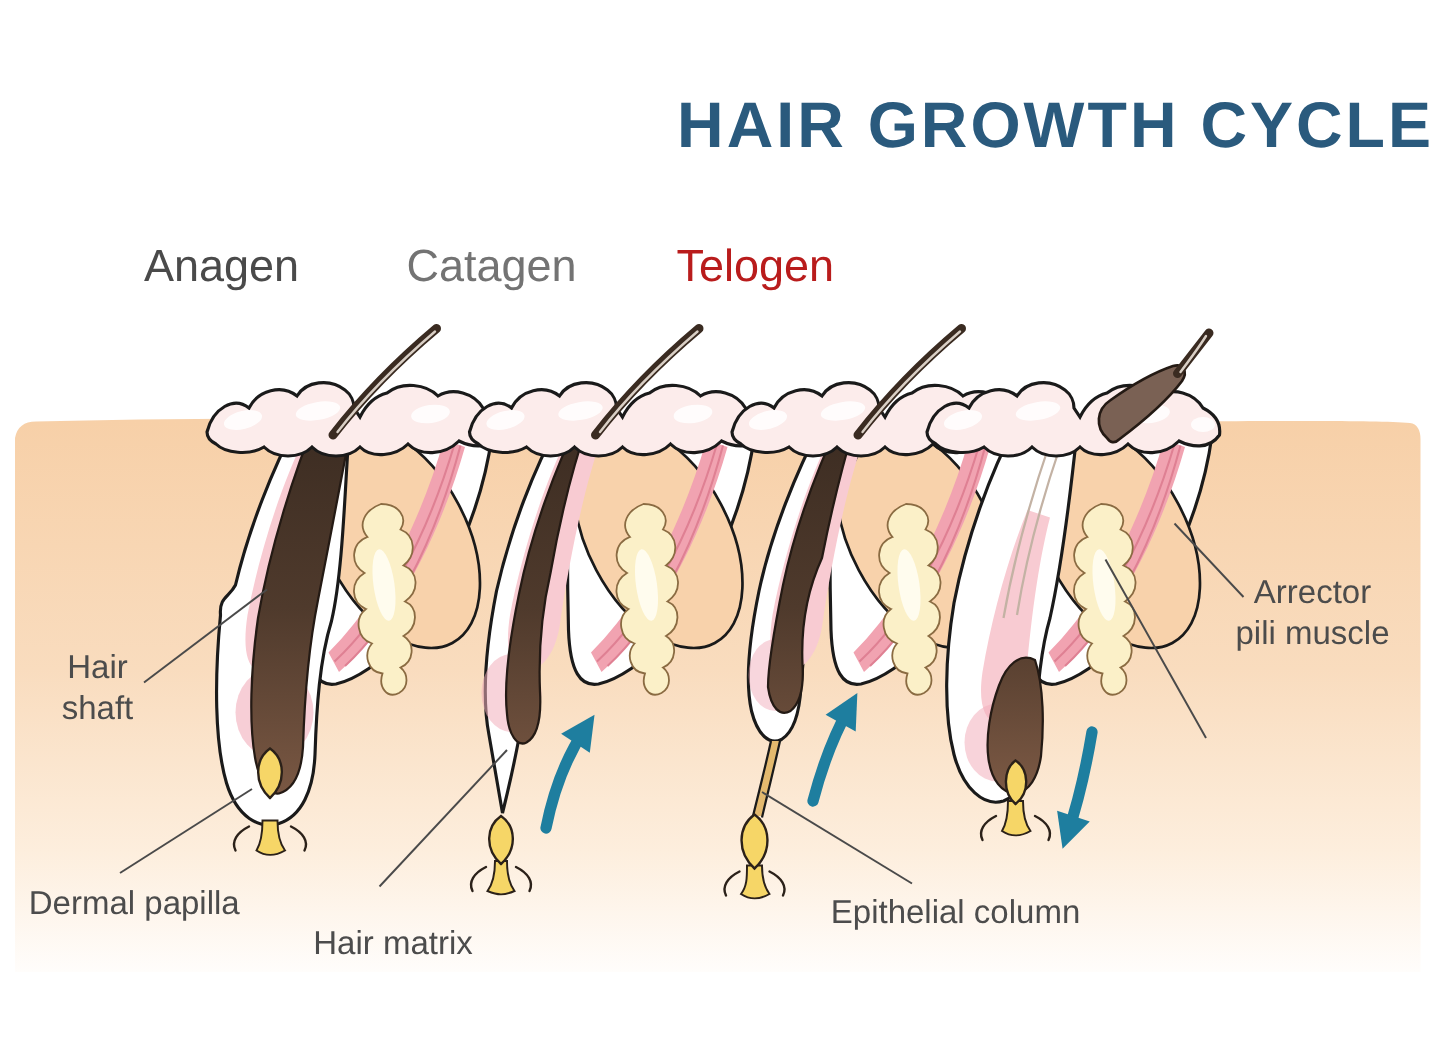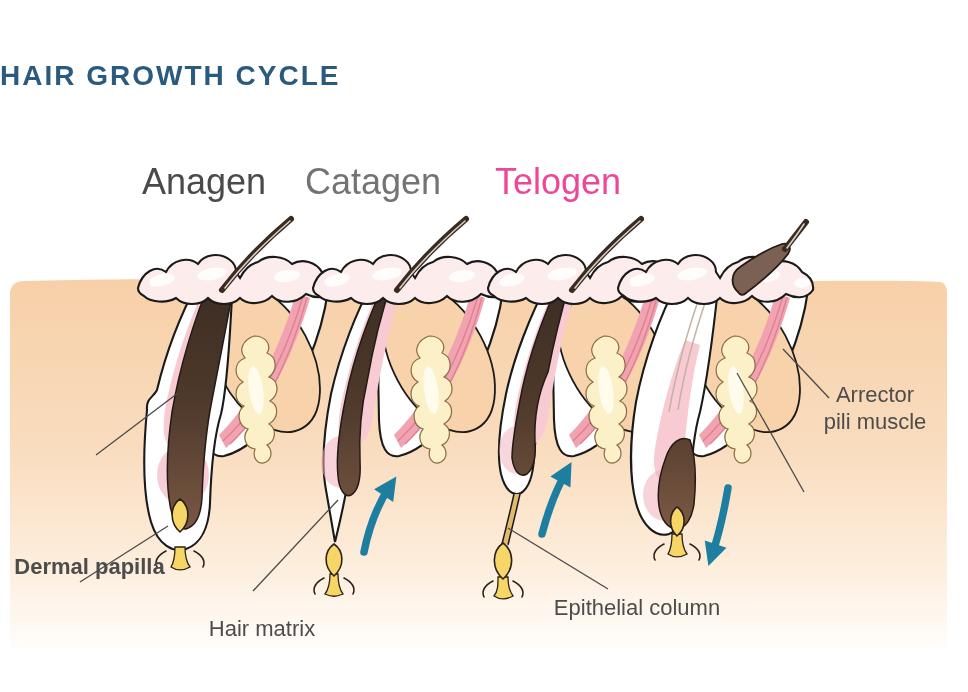--- a/index.html
+++ b/index.html
@@ -1,22 +1,22 @@
 <!DOCTYPE html>
 <html><head>
 <meta charset="utf-8">
 <style>
   html,body{margin:0;padding:0;background:#ffffff;}
   .stage{position:relative;width:968px;height:692px;background:#ffffff;overflow:hidden;
          font-family:"Liberation Sans",sans-serif;}
   #art{position:absolute;left:0;top:0;z-index:0;}
   .txt{position:absolute;z-index:2;color:#4a4a4a;}
-  .title{left:0;right:12px;top:60px;text-align:left;font-size:28px;font-weight:700;
+  .title{left:0;right:12px;top:60px;text-align:right;font-size:43px;font-weight:700;
          letter-spacing:2px;color:#2a5a7d;}
-  .phase{top:161px;font-size:36px;text-align:right;color:#4a4a4a;}
+  .phase{top:161px;font-size:30px;text-align:left;color:#4a4a4a;}
   .ann{font-size:22px;line-height:27px;text-align:center;white-space:pre-line;color:#4c4c4c;}
 </style>
 </head>
 <body>
 
 <div class="stage">
   <svg id="art" width="968" height="692" viewBox="0 0 968 692">
       <defs>
         <linearGradient id="skinG" x1="0" y1="281" x2="0" y2="648" gradientUnits="userSpaceOnUse">
           <stop offset="0" stop-color="#f7d0a8"></stop>
@@ -148,20 +148,22 @@
       <path d="M 804 492 L 737 373" fill="none" stroke="#4a4a4a" stroke-width="1.3"></path>
       <path d="M 364 552 C 369 527 378 504 390 486" fill="none" stroke="#1e7e9f" stroke-width="7.5" stroke-linecap="round" marker-end="url(#ah)"></path>
       <path d="M 542 534 C 548 511 556 490 566 472" fill="none" stroke="#1e7e9f" stroke-width="7.5" stroke-linecap="round" marker-end="url(#ah)"></path>
       <path d="M 728 488 C 724 512 719 534 712 555" fill="none" stroke="#1e7e9f" stroke-width="7.5" stroke-linecap="round" marker-end="url(#ah)"></path>
     </svg>
 
   <div class="txt title" style="color: rgb(42, 90, 125);">HAIR GROWTH CYCLE</div>
 
   <div class="txt phase" style="left: 96px; width: 170px; color: rgb(74, 74, 74);">Anagen</div>
   <div class="txt phase" style="left: 271px; width: 170px; color: #737373;">Catagen</div>
-  <div class="txt phase" style="left: 451px; width: 170px; color: #ec4899;">Telogen</div>
+  <div class="txt phase" style="left: 451px; width: 170px; color: #b91c1c;">Telogen</div>
 
-  <div class="txt ann" style="left:2px;top:553px;width:175px;font-weight:bold;">Dermal papilla</div>
+  <div class="txt ann" style="left:18px;top:431px;width:94px;">Hair
+shaft</div>
+  <div class="txt ann" style="left:2px;top:588px;width:175px;">Dermal papilla</div>
   <div class="txt ann" style="left:194px;top:595px;width:136px;margin-top:20px;">Hair matrix</div>
   <div class="txt ann" style="left:798px;top:381px;width:154px;">Arrector
 pili muscle</div>
   <div class="txt ann" style="left:543px;top:594px;width:188px;">Epithelial column</div>
 </div>
 
 </body></html>

